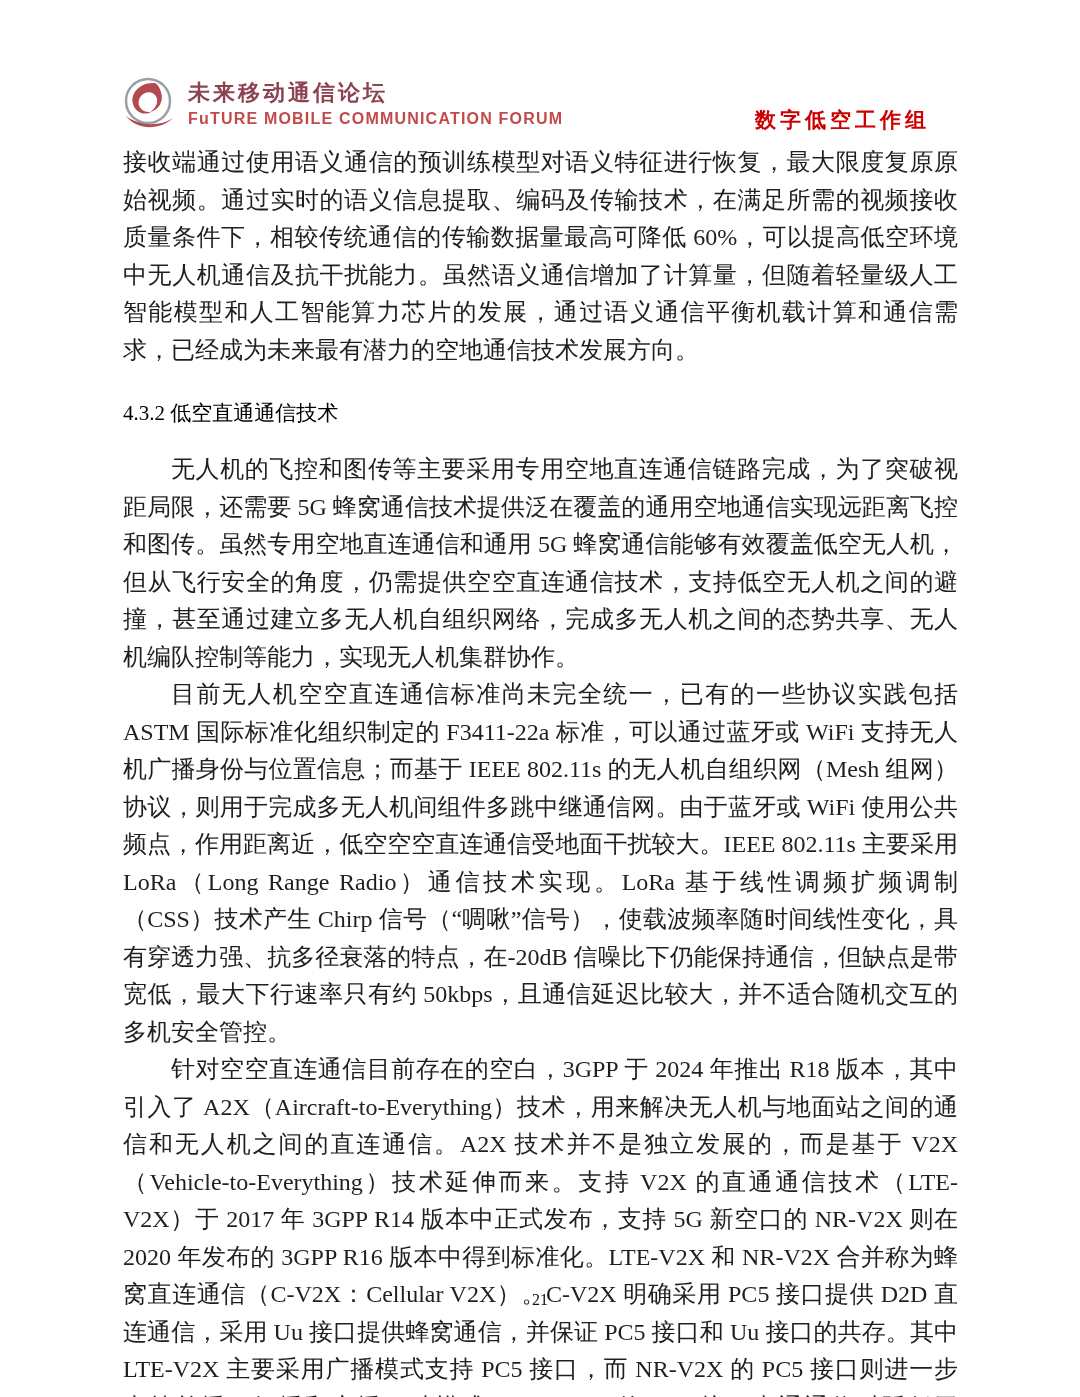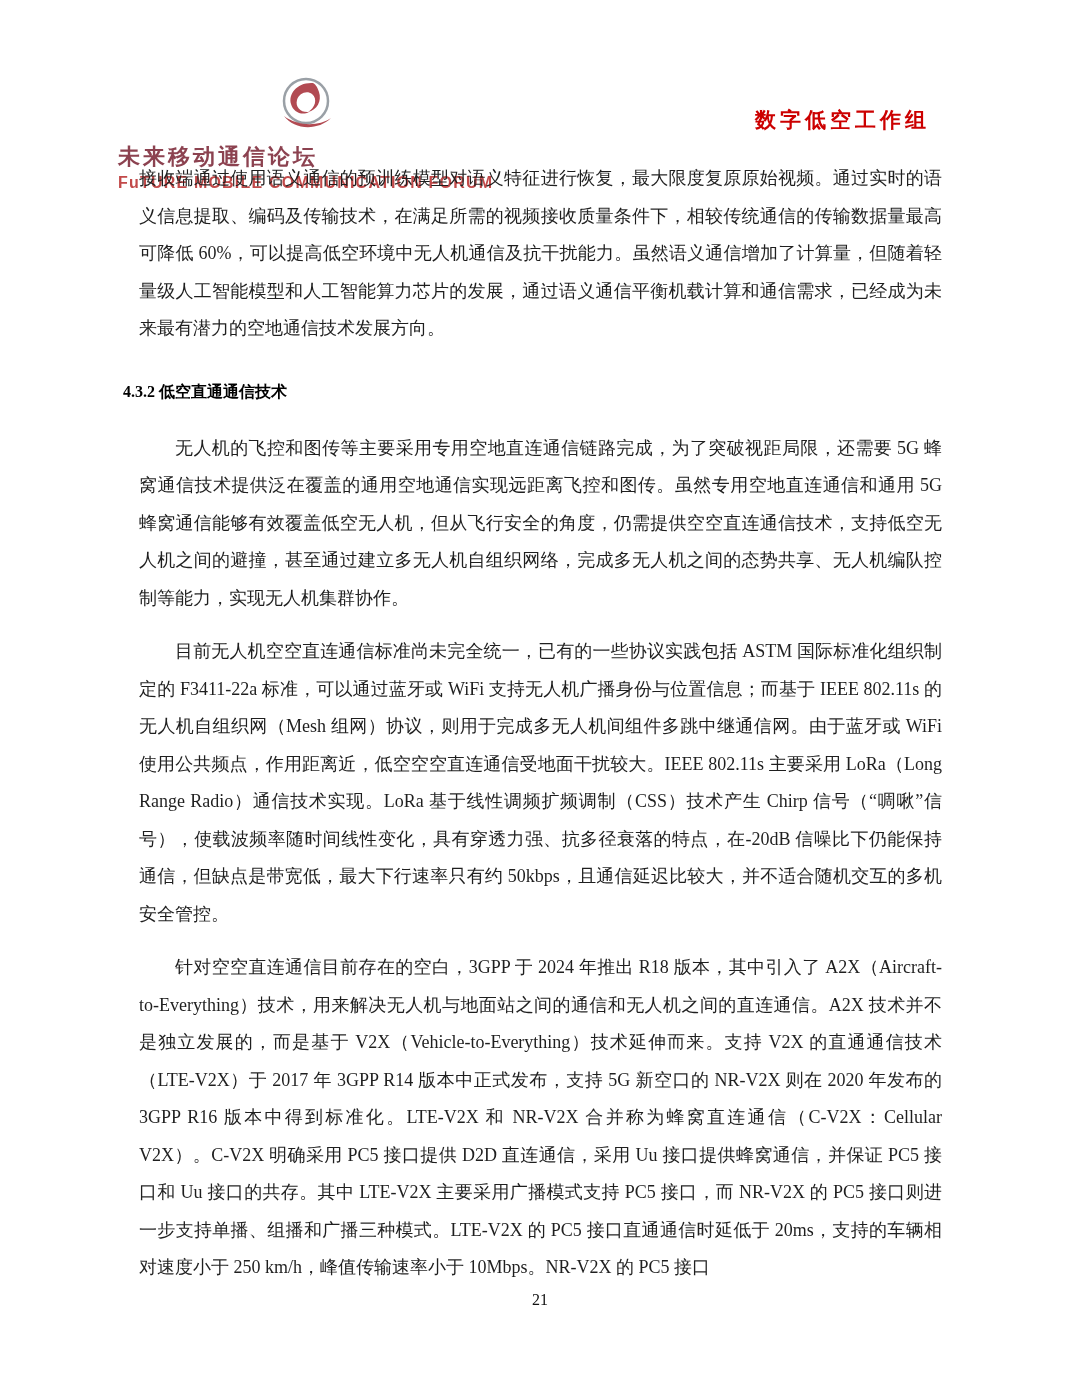--- a/index.html
+++ b/index.html
@@ -8,21 +8,21 @@
     width:1080px; height:1397px;
     margin:0 auto;
     background:#ffffff;
     font-family:"Liberation Serif","DejaVu Serif",serif;
     color:#1f1f1f;
     overflow:hidden;
   }
 
   
   .page-header { position:absolute; top:0; left:0; right:0; height:140px; }
-  .logo { position:absolute; left:118px; top:74px; display:flex; align-items:center; gap:10px;flex-direction:column; }
+  .logo { position:absolute; left:118px; top:74px; display:flex; align-items:center; gap:10px; }
   .logo-icon { width:60px; height:60px; flex:0 0 auto; }
   .logo-text { display:flex; flex-direction:column; justify-content:center; }
   .logo-title {
     font-size:22px; font-weight:bold; color:#8c4250;
     letter-spacing:3px; line-height:26px;
   }
   .logo-subtitle {
     font-size:16px; color:#c24a4a; font-weight:bold;
     font-family:"Liberation Sans","DejaVu Sans",sans-serif;
     letter-spacing:1.2px; margin-top:4px;
@@ -32,32 +32,32 @@
     font-size:21px; font-weight:bold; color:#cc0000;
     letter-spacing:4px;
     margin-left:39px;
   }
 
   
   .content {
     position:absolute; top:144px; left:123px; width:835px;
   }
   .para {
-    margin:16px;
-    font-size:18px;
+    margin:0;
+    font-size:24px;
     line-height:37.5px;
     text-align:justify;
     text-justify:inter-ideograph;
     word-break:break-word;
   }
   .para.indent { text-indent:2em; }
   .section-heading {
     margin:30px 0 24px 0;
-    font-size:16px;
-    font-weight:bold;
+    font-size:21px;
+    font-weight:normal;
     color:#000;
     line-height:28px;
   }
 
   
   .page-footer {
     position:absolute; left:0; right:0; bottom:88px;
     text-align:center;
   }
   .page-number { font-size:16px; color:#111; }

